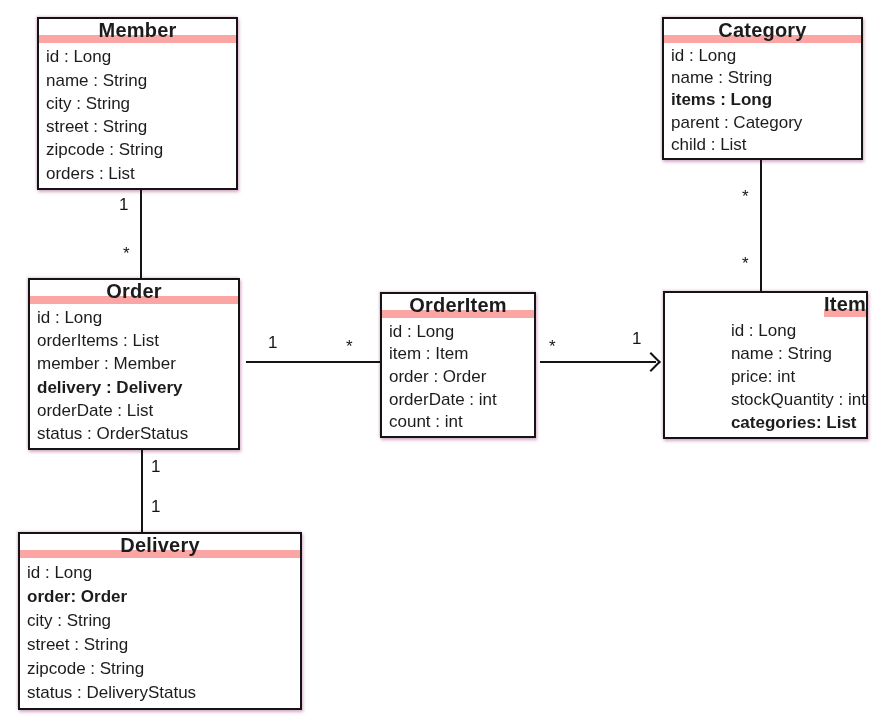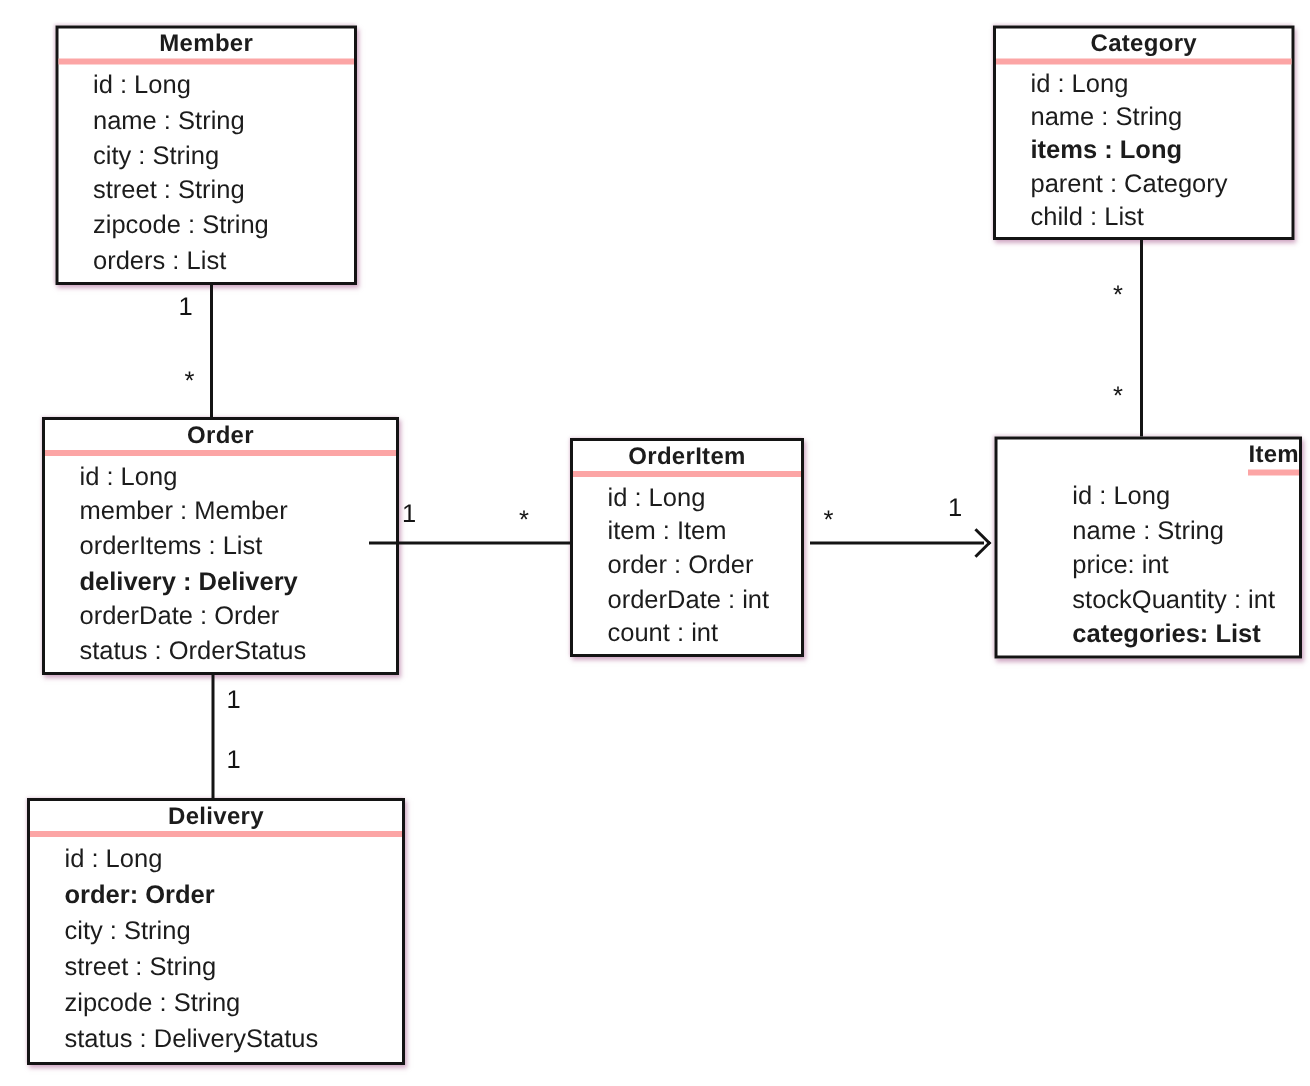--- a/index.html
+++ b/index.html
@@ -21,31 +21,31 @@
     border: 2px solid #141414;
     box-shadow: 1px 2px 3px rgba(186,125,166,0.65), -1px -1px 2px rgba(186,125,166,0.35);
     display: flex;
     flex-direction: column;
   }
   .uml-class .title {
     height: 24px;
     line-height: 22px;
     text-align: center;
     font-weight: bold;
-    font-size: 16px;
-    border-bottom: 4px solid #fca5a5;
+    font-size: 20px;
+    border-bottom: 8px solid #fca5a5;
     flex: 0 0 auto;
     letter-spacing: 0.2px;
   }
   .uml-class .attrs {
     flex: 1 1 auto;
     display: flex;
     flex-direction: column;
     justify-content: space-evenly;
-    padding: 1px 16px;
+    padding: 1px 0;
   }
   .uml-class .attr {
     font-size: 17px;
     line-height: 20px;
     padding-left: 7px;
     white-space: nowrap;
   }
   .uml-class .attr.bold { font-weight: bold; }
 
   .edge {
@@ -63,24 +63,24 @@
     width: 14px;
     height: 14px;
     border-top: 2.5px solid #141414;
     border-right: 2.5px solid #141414;
     transform: rotate(45deg);
   }
 
   
   #box-member    { left: 37px;  top: 17px;  width: 201px; height: 173px; }
   #box-category  { left: 662px; top: 17px;  width: 201px; height: 143px; }
-  #box-order     { left: 28px;  top: 278px; width: 238px; height: 172px; }
+  #box-order     { left: 28px;  top: 278px; width: 212px; height: 172px; }
   #box-orderitem { left: 380px; top: 292px; width: 156px; height: 146px; }
   #box-item      { left: 663px; top: 291px; width: 205px; height: 148px; align-items: flex-end; }
-  #box-delivery  { left: 18px;  top: 532px; width: 252px; height: 178px; }
+  #box-delivery  { left: 18px;  top: 532px; width: 284px; height: 178px; }
 
   
   #edge-member-order   { left: 140px; top: 190px; width: 2px;  height: 88px; }
   #edge-order-orderitem{ left: 246px; top: 361px; width: 134px; height: 2px; }
   #edge-orderitem-item { left: 540px; top: 361px; width: 116px; height: 2px; }
   #edge-order-delivery { left: 141px; top: 450px; width: 2px;  height: 82px; }
   #edge-category-item  { left: 760px; top: 160px; width: 2px;  height: 131px; }
   #arrow-item          { left: 644px; top: 355px; }
 
   #mult-mo-1 { left: 119px; top: 196px; }
@@ -119,24 +119,24 @@
       <div class="attr bold">items : Long</div>
       <div class="attr">parent : Category</div>
       <div class="attr">child : List</div>
     </div>
   </div>
 
   <div class="uml-class" id="box-order">
     <div class="title">Order</div>
     <div class="attrs">
       <div class="attr">id : Long</div>
+      <div class="attr">orderItems : List</div>
       <div class="attr">member : Member</div>
-      <div class="attr">orderItems : List</div>
       <div class="attr bold">delivery : Delivery</div>
-      <div class="attr">orderDate : Order</div>
+      <div class="attr">orderDate : List</div>
       <div class="attr">status : OrderStatus</div>
     </div>
   </div>
 
   <div class="uml-class" id="box-orderitem">
     <div class="title">OrderItem</div>
     <div class="attrs">
       <div class="attr">id : Long</div>
       <div class="attr">item : Item</div>
       <div class="attr">order : Order</div>

